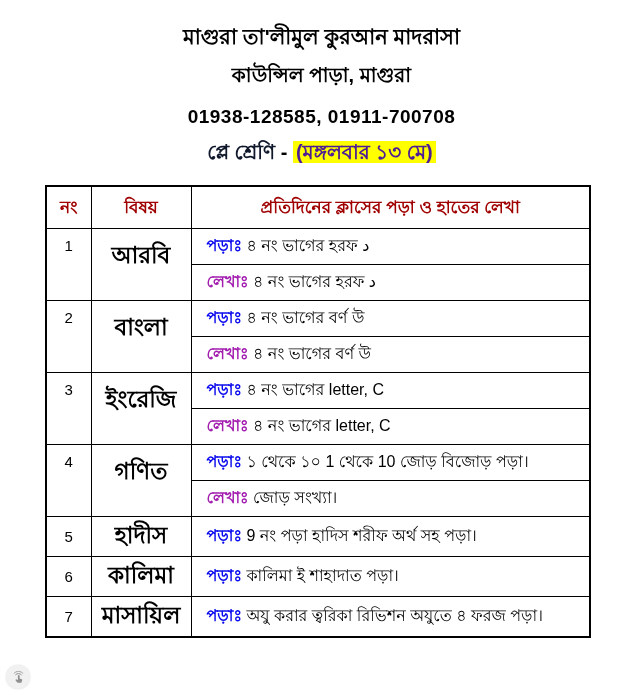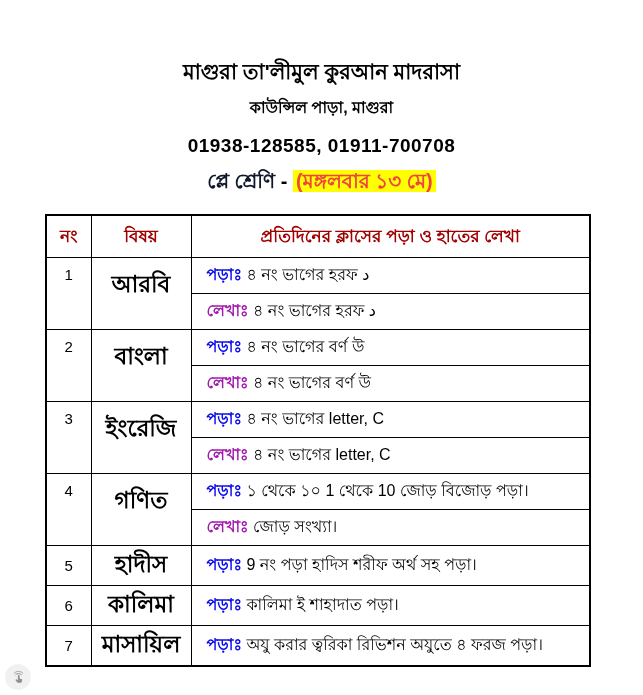--- a/index.html
+++ b/index.html
@@ -4,28 +4,28 @@
 <style>
   html, body {
     margin: 0; padding: 0;
     width: 643px; height: 695px;
     background: #ffffff;
     font-family: "Liberation Sans", "DejaVu Sans", sans-serif;
     color: #000;
     position: relative;
     overflow: hidden;
   }
-  .header { text-align: center; padding-top: 59px; }
+  .header { text-align: center; padding-top: 24px; }
   .title   { font-size: 21px; font-weight: bold; line-height: 1.2; }
-  .address { font-size: 16px; font-weight: 600; margin-top: 11px; }
+  .address { font-size: 20px; font-weight: 600; margin-top: 11px; }
   .phones  { font-size: 19px; font-weight: bold; margin-top: 13px; letter-spacing: .5px; }
   .class-line { font-size: 20px; font-weight: bold; margin-top: 9px; }
   .class-name { color: #0f172a; }
   .class-sep  { color: #000; }
-  .day-badge  { background: #FFFF00; color: #ef4444; padding: 0 3px; }
+  .day-badge  { background: #FFFF00; color: #4c1d95; padding: 0 3px; }
 
   table.schedule {
     border-collapse: collapse;
     margin: 15px 0 0 45px;
     width: 546px;
     table-layout: fixed;
     border: 2px solid #000;
   }
   .schedule th, .schedule td {
     border: 1.5px solid #000;

